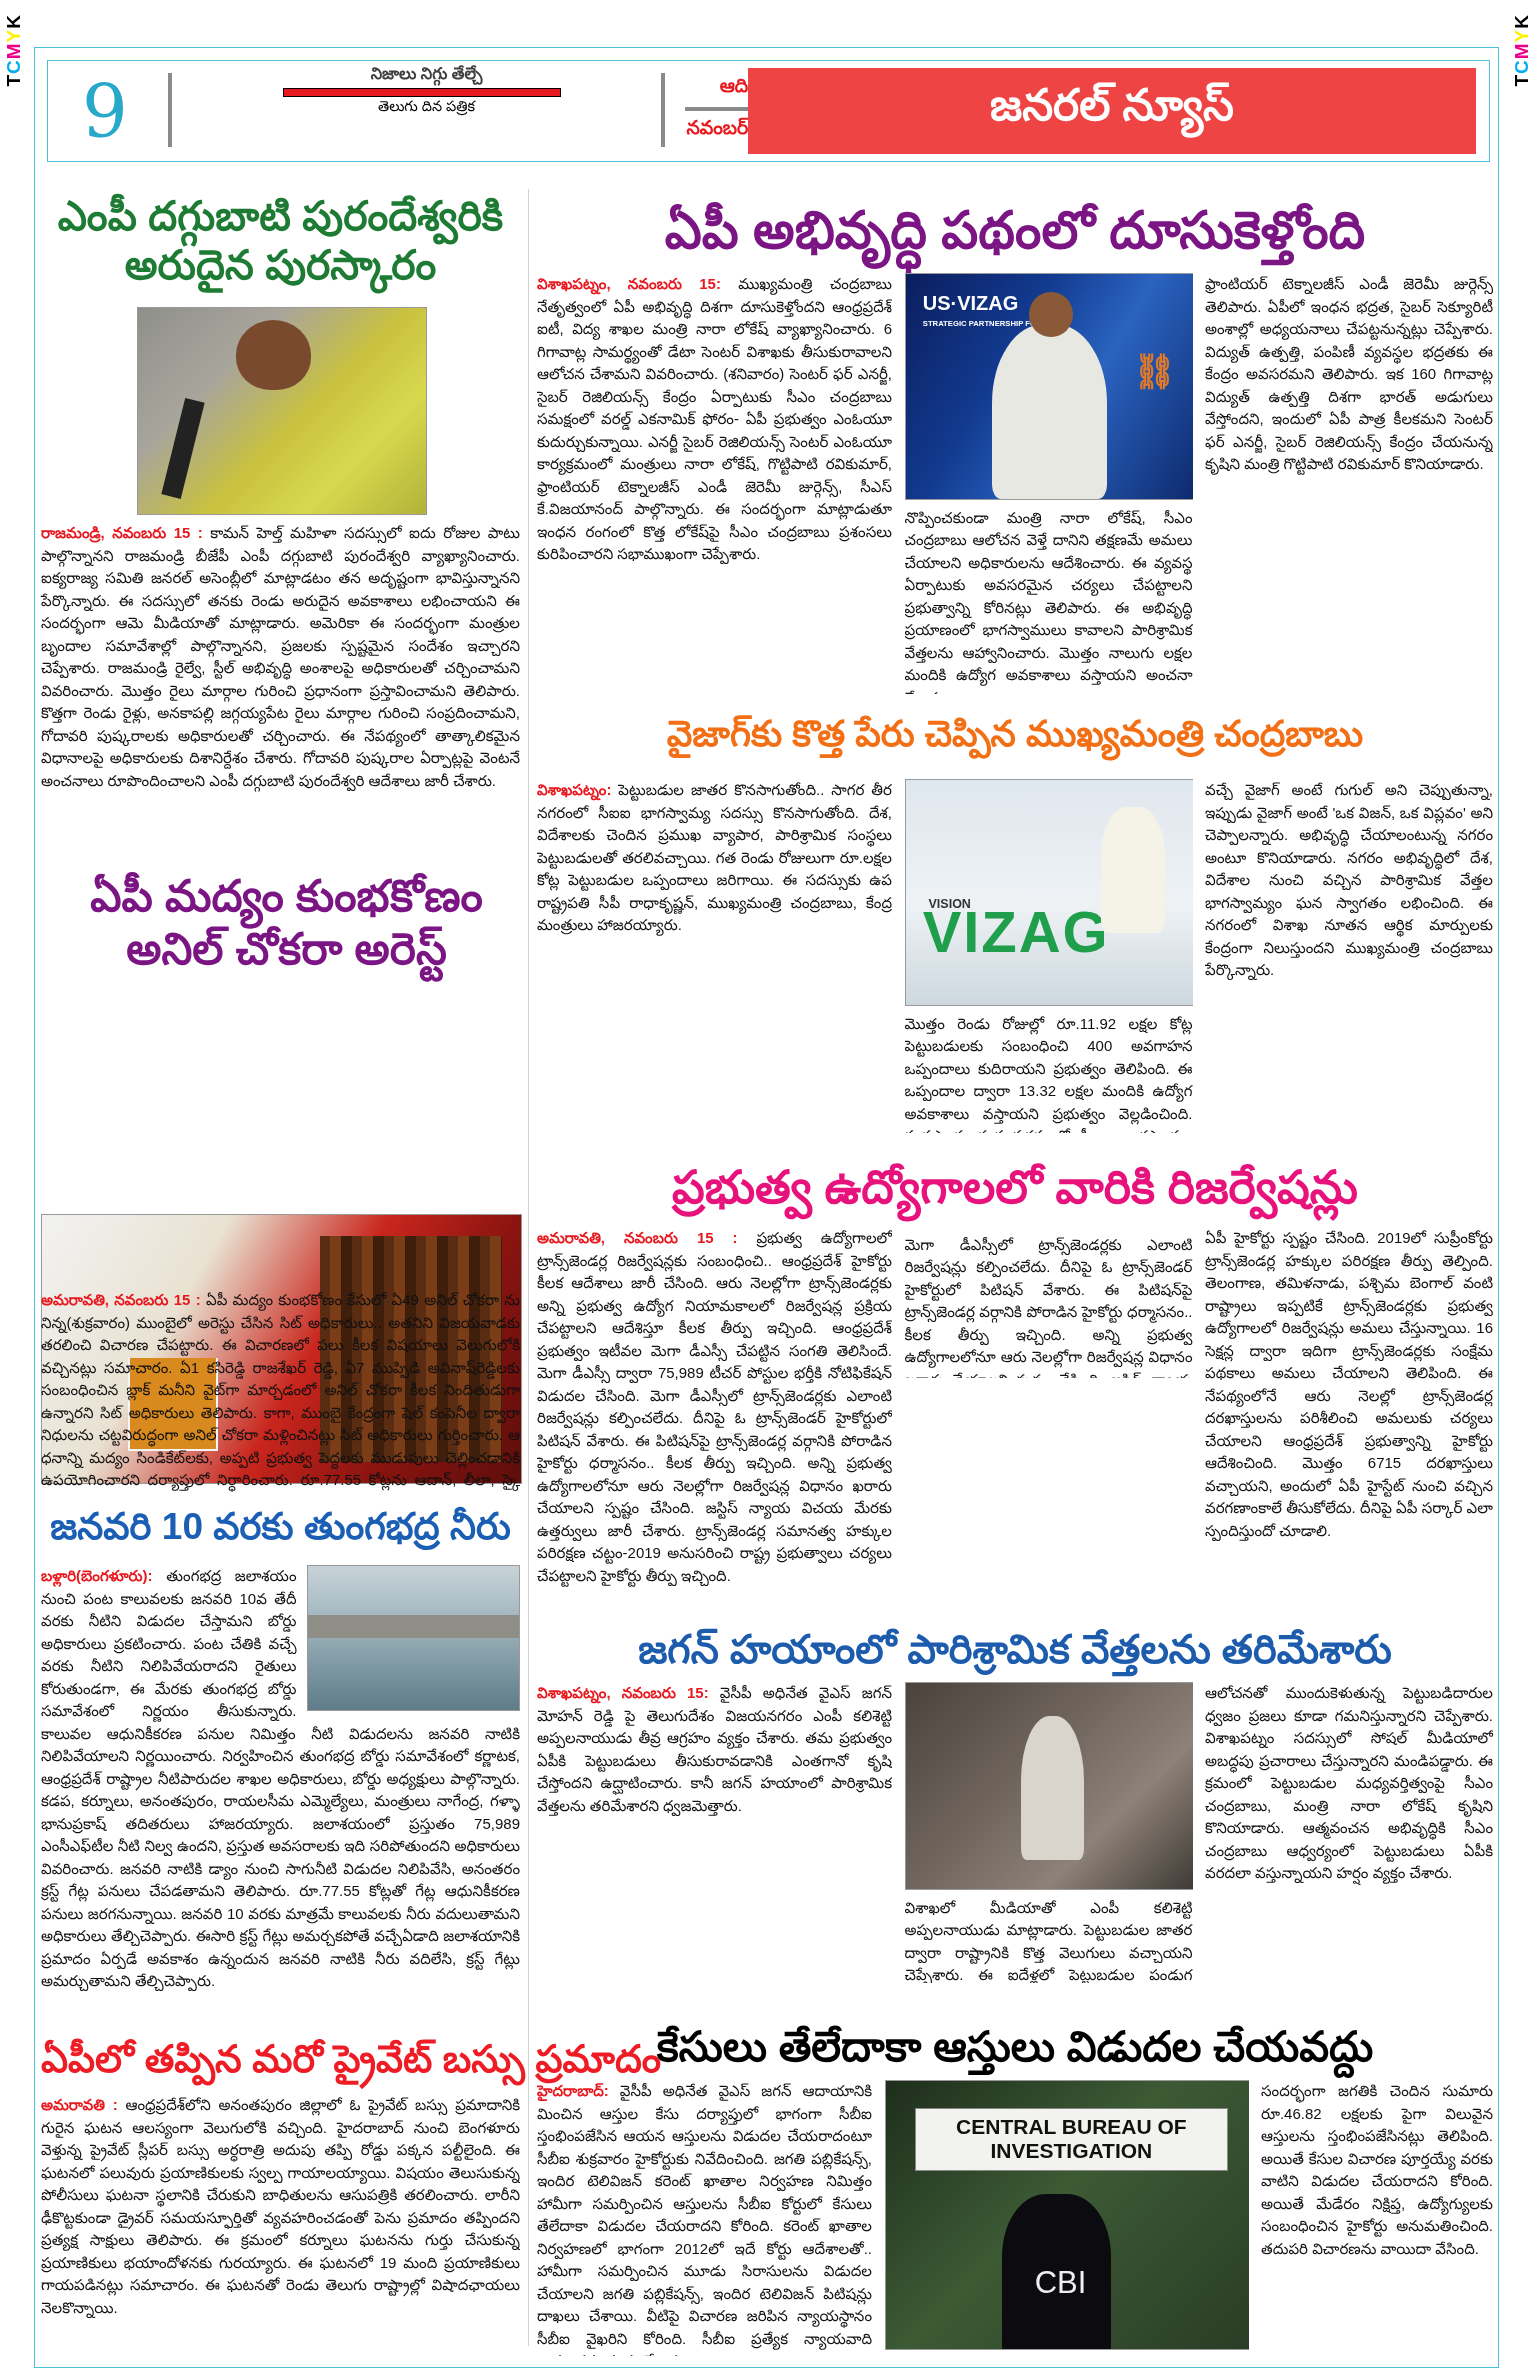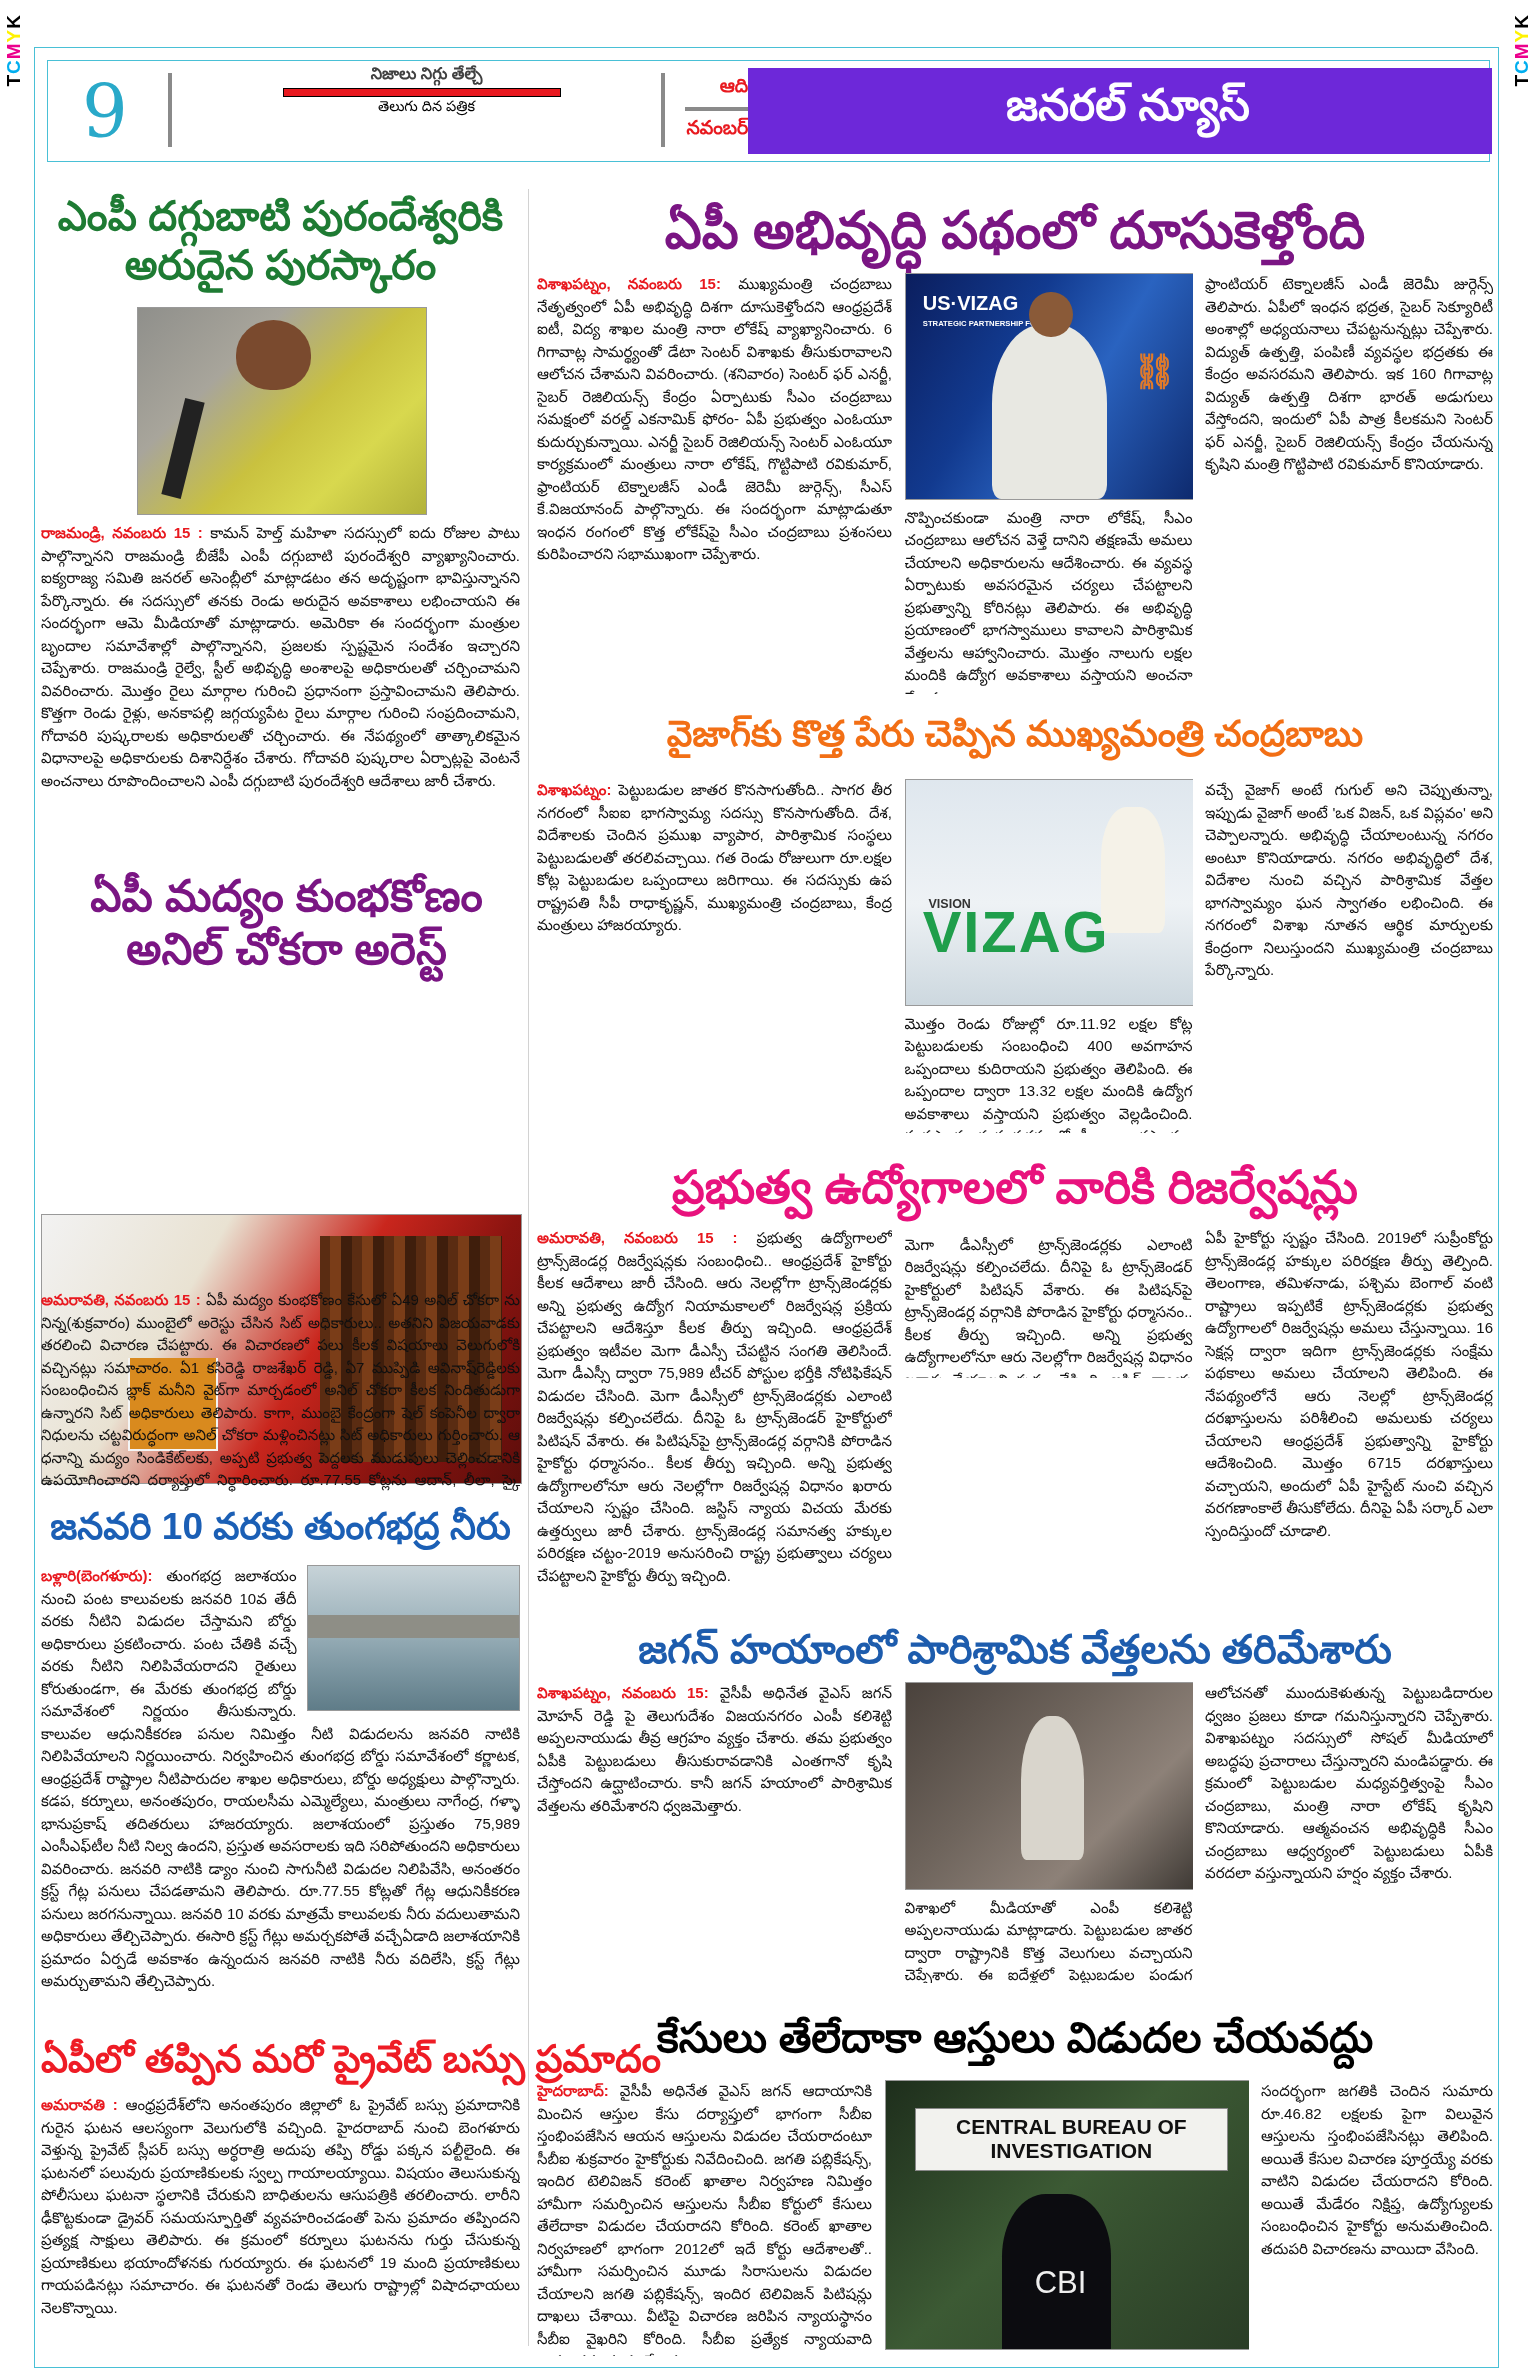--- a/index.html
+++ b/index.html
@@ -17,31 +17,31 @@
   .pageno{position:absolute;left:34px;top:8.6px;font-size:72px;color:#29A9C9;font-family:"DejaVu Serif",serif;}
   .mh-div{position:absolute;top:12px;width:4.3px;height:74px;background:#8a8a8a;}
   .d1{left:120px;} .d2{left:613px;}
   .logo-wrap{position:absolute;left:230px;top:2.9px;width:297px;text-align:center;}
   .tagline{font-size:16.3px;color:#404040;font-weight:bold;}
   .logo{font-size:62px;line-height:1.0;font-weight:bold;color:#E8191F;text-shadow:1.4px 1.4px 0 #000,-1px -1px 0 #000,1px -1px 0 #000,-1px 1px 0 #000;}
   .logo-bar{height:6.7px;background:#E8191F;border:1.4px solid #000;margin:1px 14.4px 1.9px 4.8px;}
   .logo-sub{font-size:14.4px;font-weight:normal;color:#000;}
   .datebox{position:absolute;left:637px;top:14.4px;width:144px;text-align:center;color:#E8191F;font-weight:bold;font-size:19px;}
   .datebox .rule{height:3.8px;background:#8a8a8a;margin:5.8px 0;}
-  .section-banner{position:absolute;left:700px;top:6.7px;width:728px;height:86px;background:#6d28d9;display:flex;align-items:center;justify-content:center;padding-left:16px;}
+  .section-banner{position:absolute;left:700px;top:6.7px;width:728px;height:86px;background:#ef4444;display:flex;align-items:center;justify-content:center;}
   .section-banner span{color:#fff;font-weight:bold;font-size:44px;}
   
   .vline{position:absolute;left:528px;top:189px;width:1px;height:2157px;background:#d2d2d2;}
   .headline{font-weight:bold;text-align:center;line-height:1.2;}
   .h-green{color:#1E7B33;font-size:41px;}
   .h-purple-big{color:#7A1583;font-size:52px;white-space:nowrap;}
   .h-orange{color:#F26F15;font-size:36px;white-space:nowrap;}
   .h-magenta{color:#E8127D;font-size:46px;white-space:nowrap;}
   .h-blue{color:#1D5CAD;font-size:40px;white-space:nowrap;}
-  .h-black{color:#000;font-size:42px;white-space:nowrap;font-weight:800;}
+  .h-black{color:#000;font-size:42px;white-space:nowrap;font-weight:800;margin-top:9px;}
   .h-purple{color:#7A1583;font-size:44px;}
   .h-blue2{color:#1B5FB5;font-size:37px;white-space:nowrap;}
   .h-red{color:#EE1C25;font-size:38px;white-space:nowrap;}
   .body-text{font-size:15px;line-height:22.5px;text-align:justify;color:#101010;}
   .dateline{color:#E8191F;font-weight:bold;}
   .abs{position:absolute;}
   .row3{display:flex;gap:12.5px;}
   .row3 .col{flex:1;overflow:hidden;}
   .photo{position:relative;overflow:hidden;border:0.5px solid #999;}
   .ph-label{position:absolute;color:#fff;font-weight:bold;}

